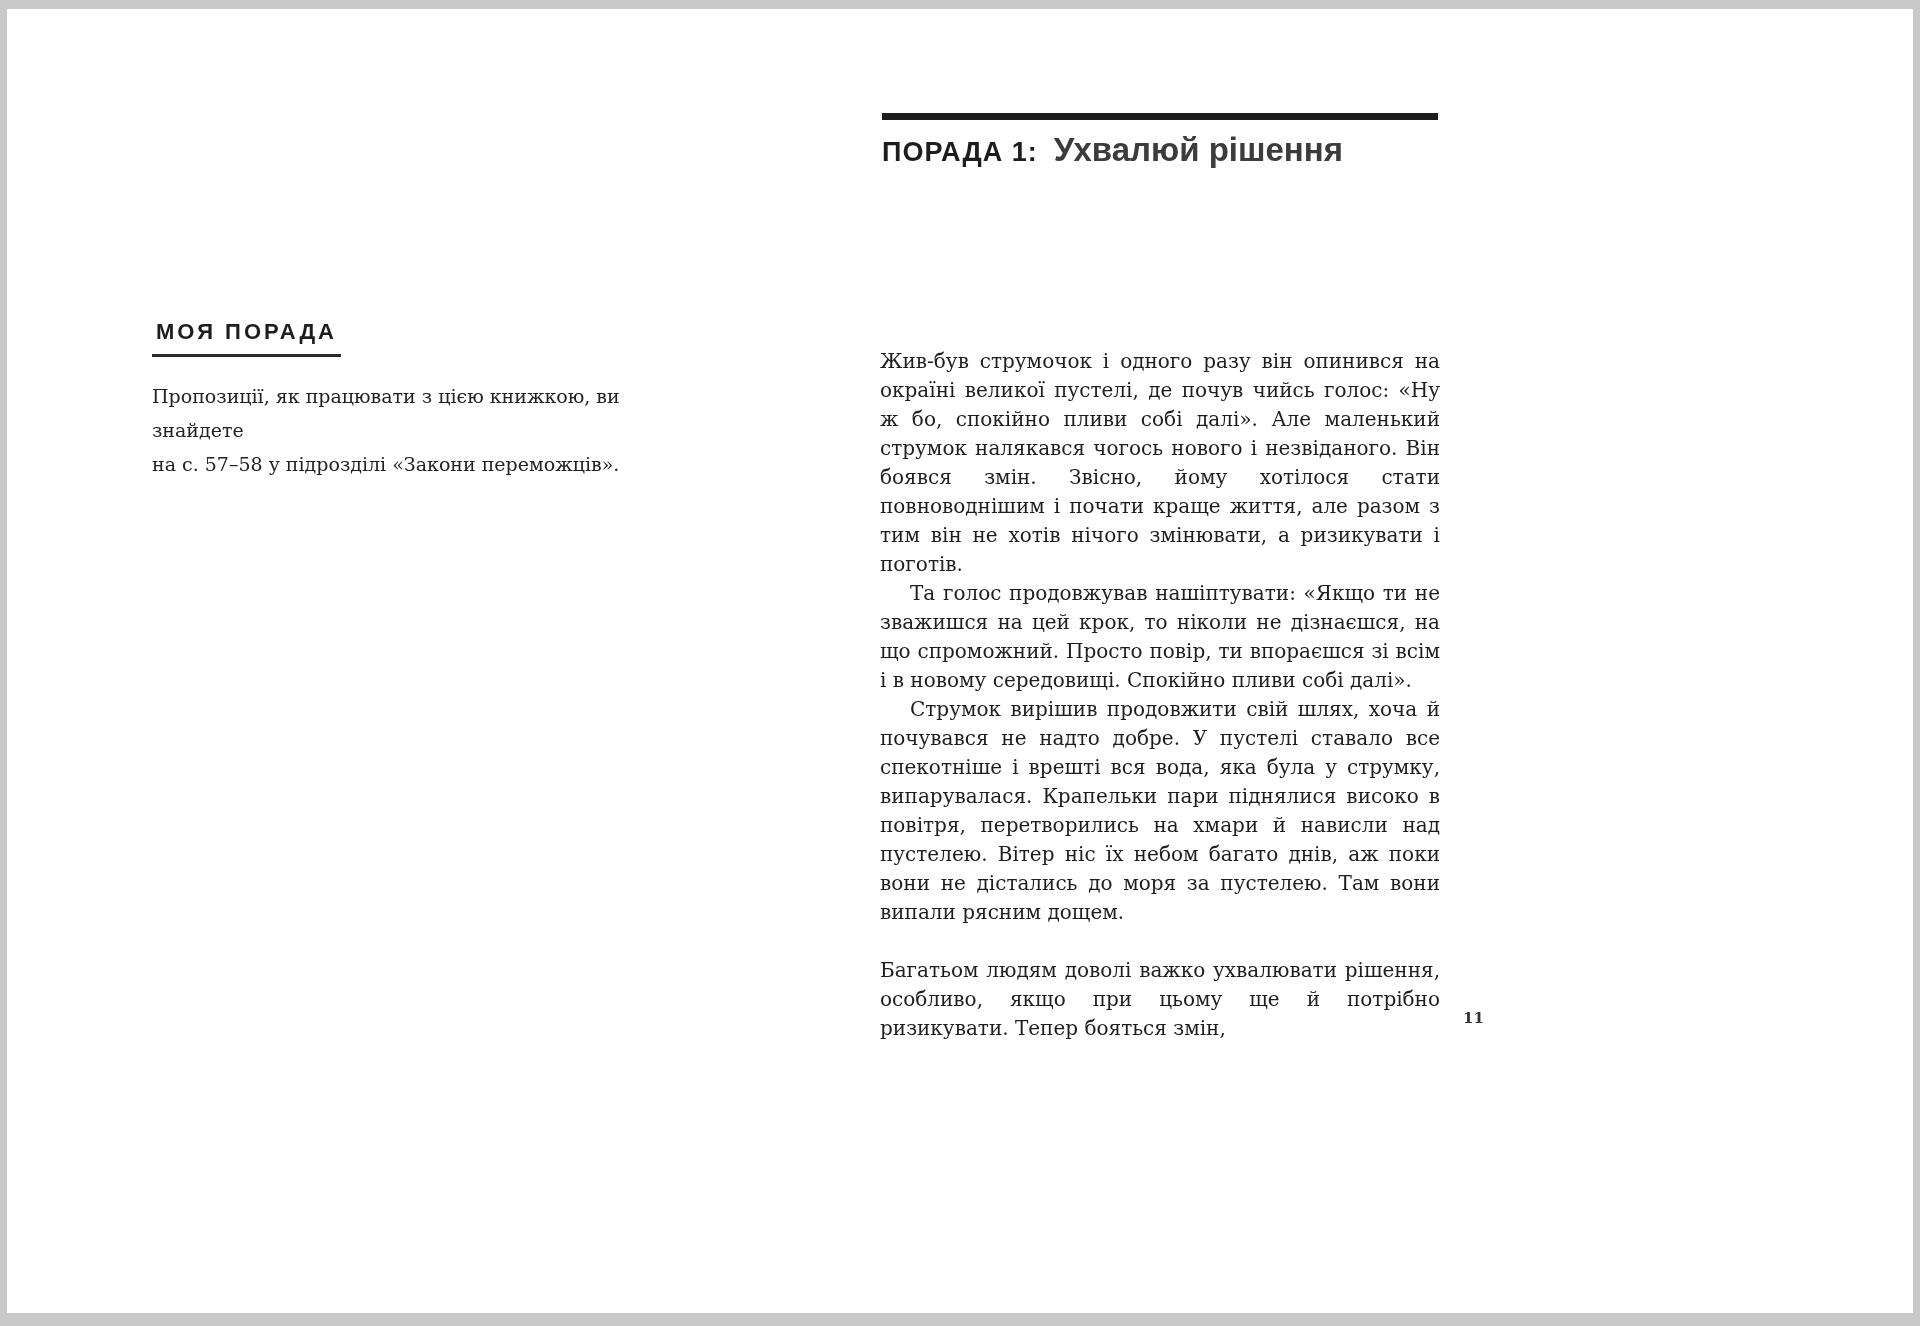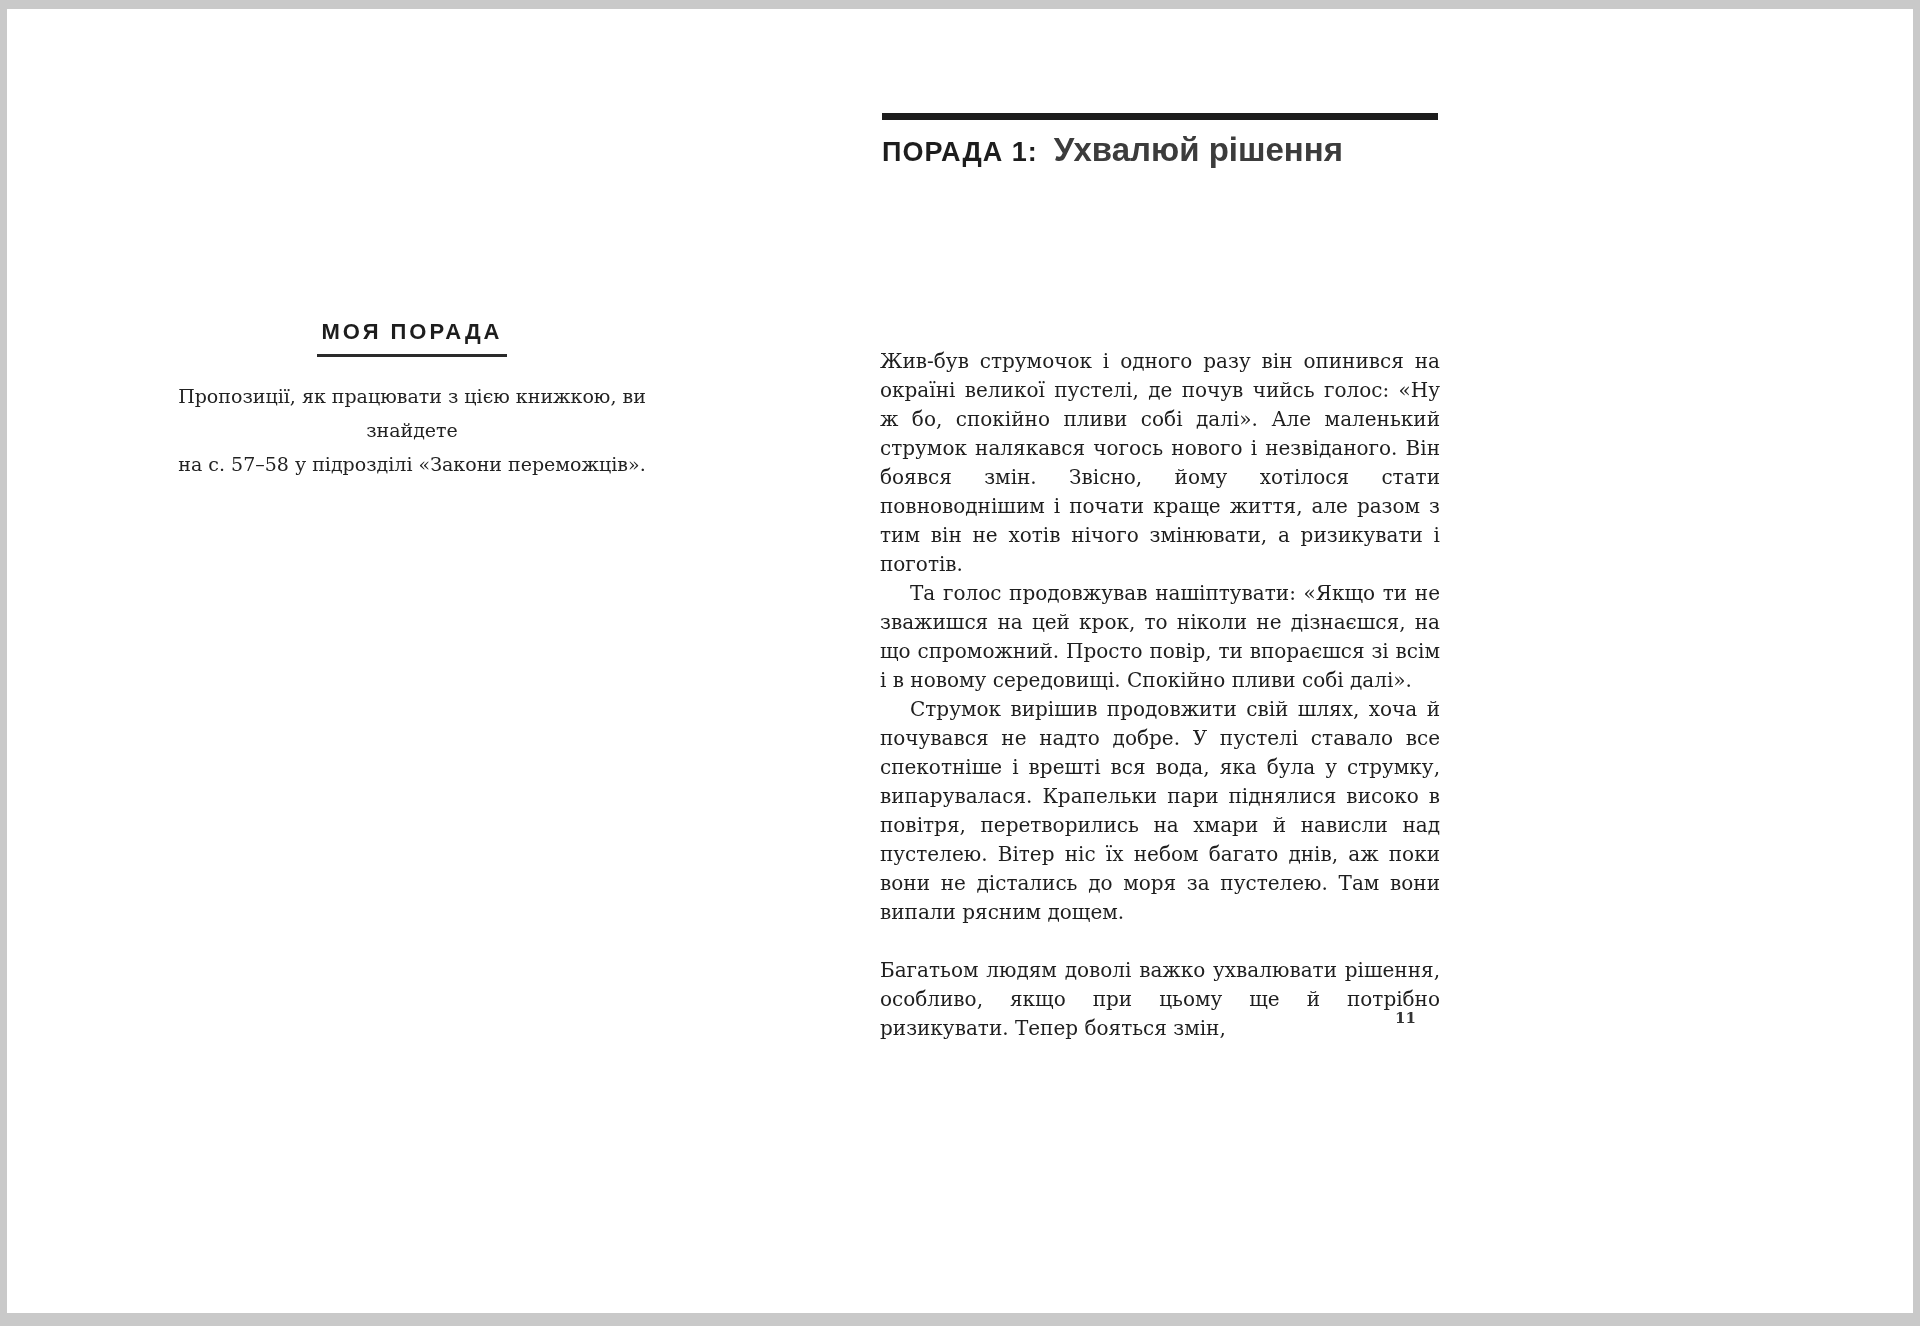--- a/index.html
+++ b/index.html
@@ -26,21 +26,21 @@
     bottom: 13px;
     background: #ffffff;
   }
 
   
   .advice {
     position: absolute;
     left: 145px;
     top: 310px;
     width: 520px;
-    text-align: center;
+    text-align: left;
   }
 
   .advice-heading {
     display: inline-block;
     font-family: "Liberation Sans", sans-serif;
     font-weight: 700;
     font-size: 22px;
     letter-spacing: 3px;
     color: #1d1d1d;
     padding: 0 4px 9px 4px;
@@ -100,21 +100,21 @@
     color: #1e1e1e;
     margin-top: 36px;
   }
 
   .body-column p { margin: 0; }
   .body-column p.indent { text-indent: 30px; }
   .body-column p.block-start { margin-top: 29px; }
 
   .page-number {
     position: absolute;
-    left: 1388px;
+    left: 1456px;
     top: 1000px;
     width: 20px;
     text-align: right;
     font-size: 15px;
     font-weight: 700;
     color: #333333;
   }
 </style>
 </head>
 <body>

